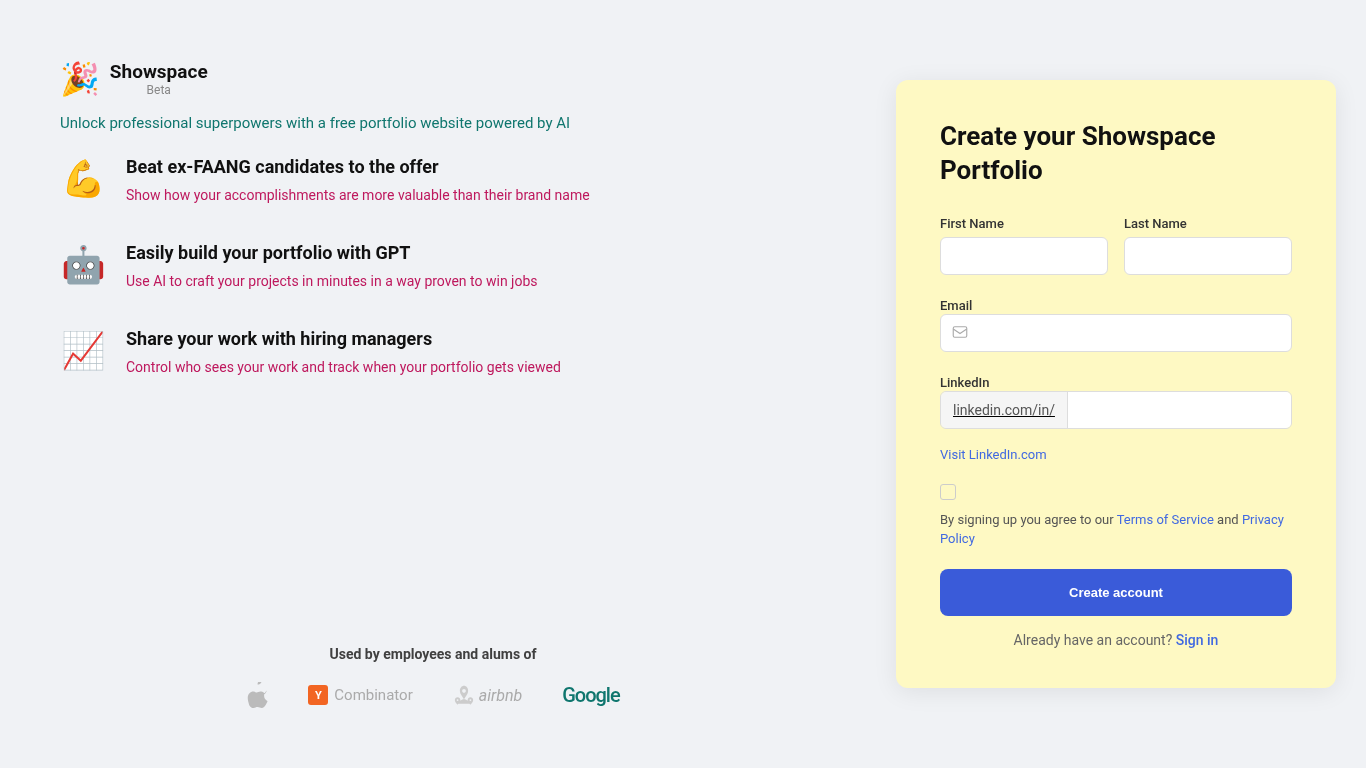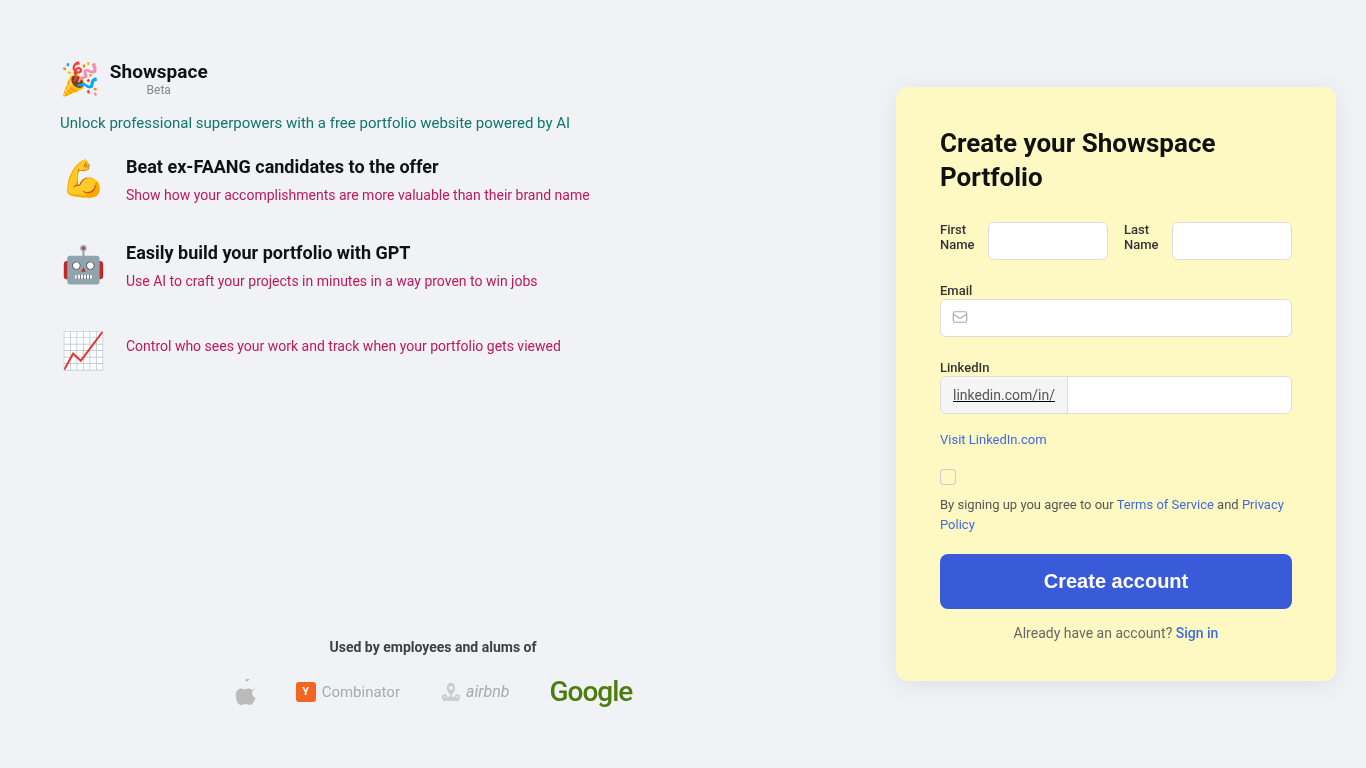--- a/index.html
+++ b/index.html
@@ -125,22 +125,22 @@
       display: flex;
       align-items: center;
       gap: 4px;
     }
     .airbnb-text {
       font-size: 16px;
       color: #aaa;
       font-style: italic;
     }
     .google-text {
-      font-size: 28px;
-      color: #4d7c0f;
+      font-size: 20px;
+      color: #0f766e;
       font-weight: 500;
       letter-spacing: -1px;
     }
 
     
     .right-panel {
       width: 500px;
       display: flex;
       align-items: center;
       justify-content: center;
@@ -160,20 +160,21 @@
       margin-bottom: 28px;
       line-height: 1.3;
     }
     .name-row {
       display: flex;
       gap: 16px;
       margin-bottom: 20px;
     }
     .field-group {
       display: flex;
+      flex-direction: column;
       flex: 1;
       gap: 6px;
     }
     .field-label {
       font-size: 13px;
       font-weight: 500;
       color: #333;
     }
     .text-input {
       border: 1.5px solid #ddd;
@@ -260,21 +261,21 @@
       color: #4169e1;
       text-decoration: none;
     }
     .create-btn {
       width: 100%;
       background: #3a5bd9;
       color: white;
       border: none;
       border-radius: 8px;
       padding: 16px;
-      font-size: 20px;
+      font-size: 13px;
       font-weight: 600;
       cursor: pointer;
       transition: background 0.2s;
       margin-bottom: 16px;
     }
     .signin-row {
       text-align: center;
       font-size: 14px;
       color: #666;
     }
@@ -313,20 +314,21 @@
     <div class="feature-item">
       <span class="feature-icon">🤖</span>
       <div class="feature-content">
         <div class="feature-title">Easily build your portfolio with GPT</div>
         <div class="feature-desc">Use AI to craft your projects in minutes in a way proven to win jobs</div>
       </div>
     </div>
     <div class="feature-item">
       <span class="feature-icon">📈</span>
       <div class="feature-content">
+        <div class="feature-title">Share your work with hiring managers</div>
         <div class="feature-desc">Control who sees your work and track when your portfolio gets viewed</div>
       </div>
     </div>
   </div>
 
   <div class="social-proof">
     <div class="social-proof-title">Used by employees and alums of</div>
     <div class="companies">
 
       <div class="company-logo">

